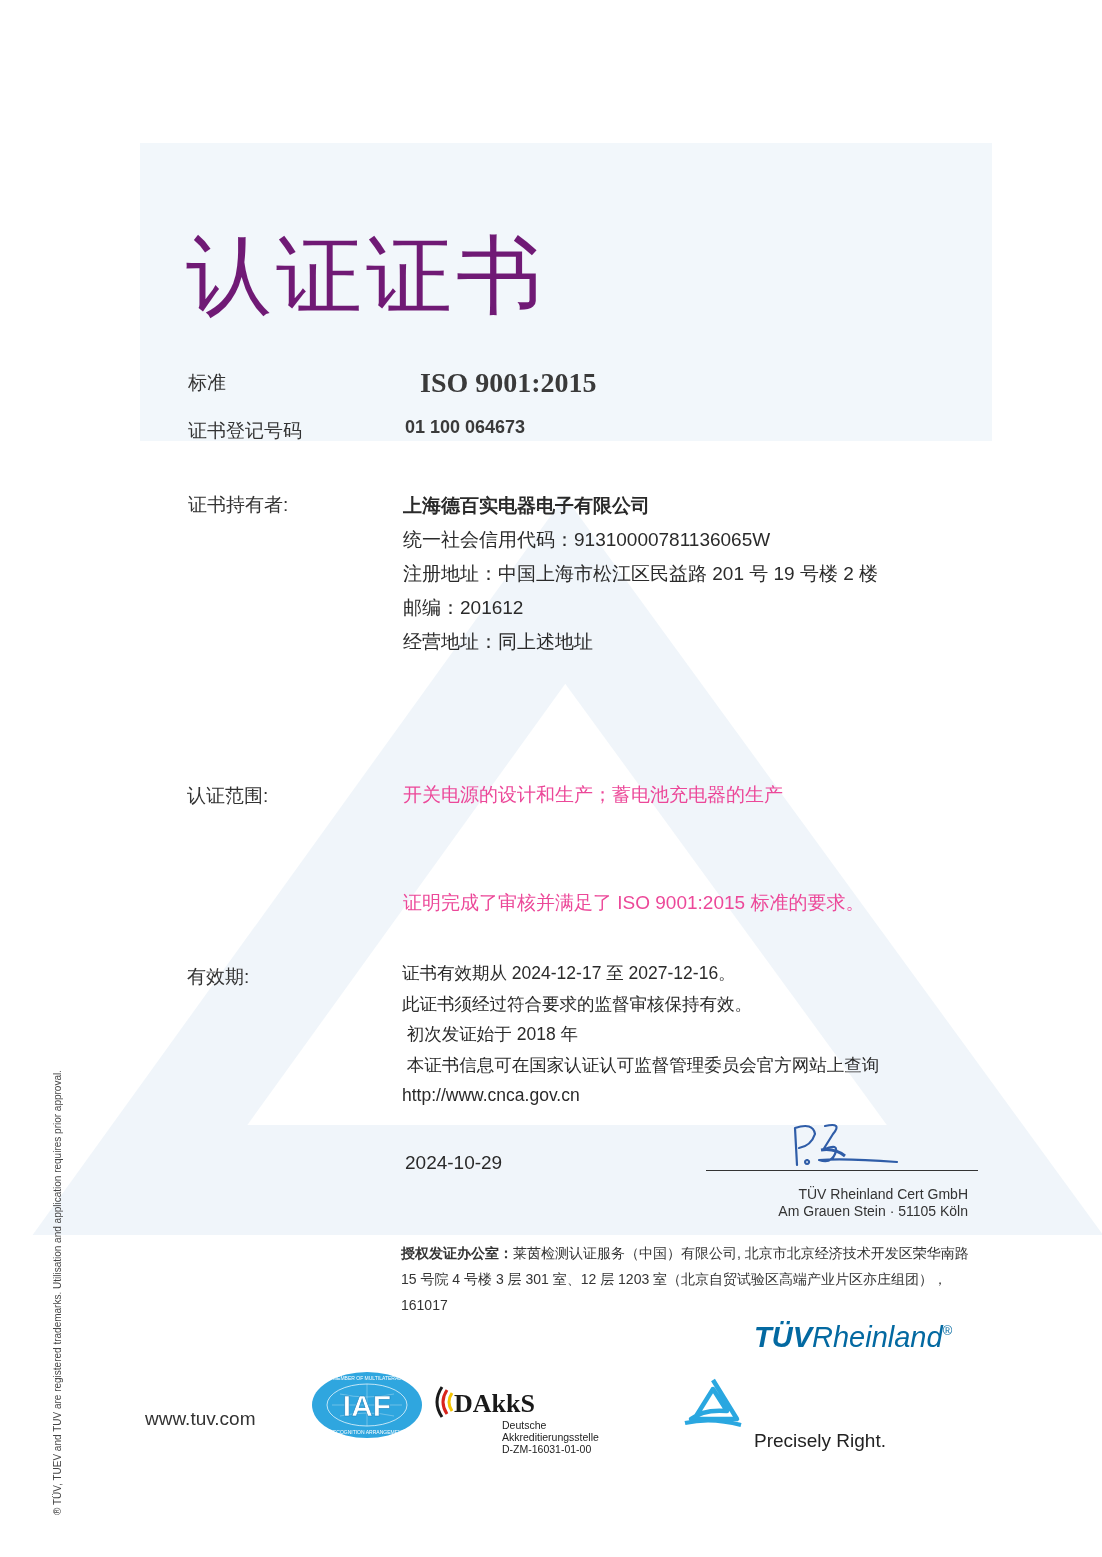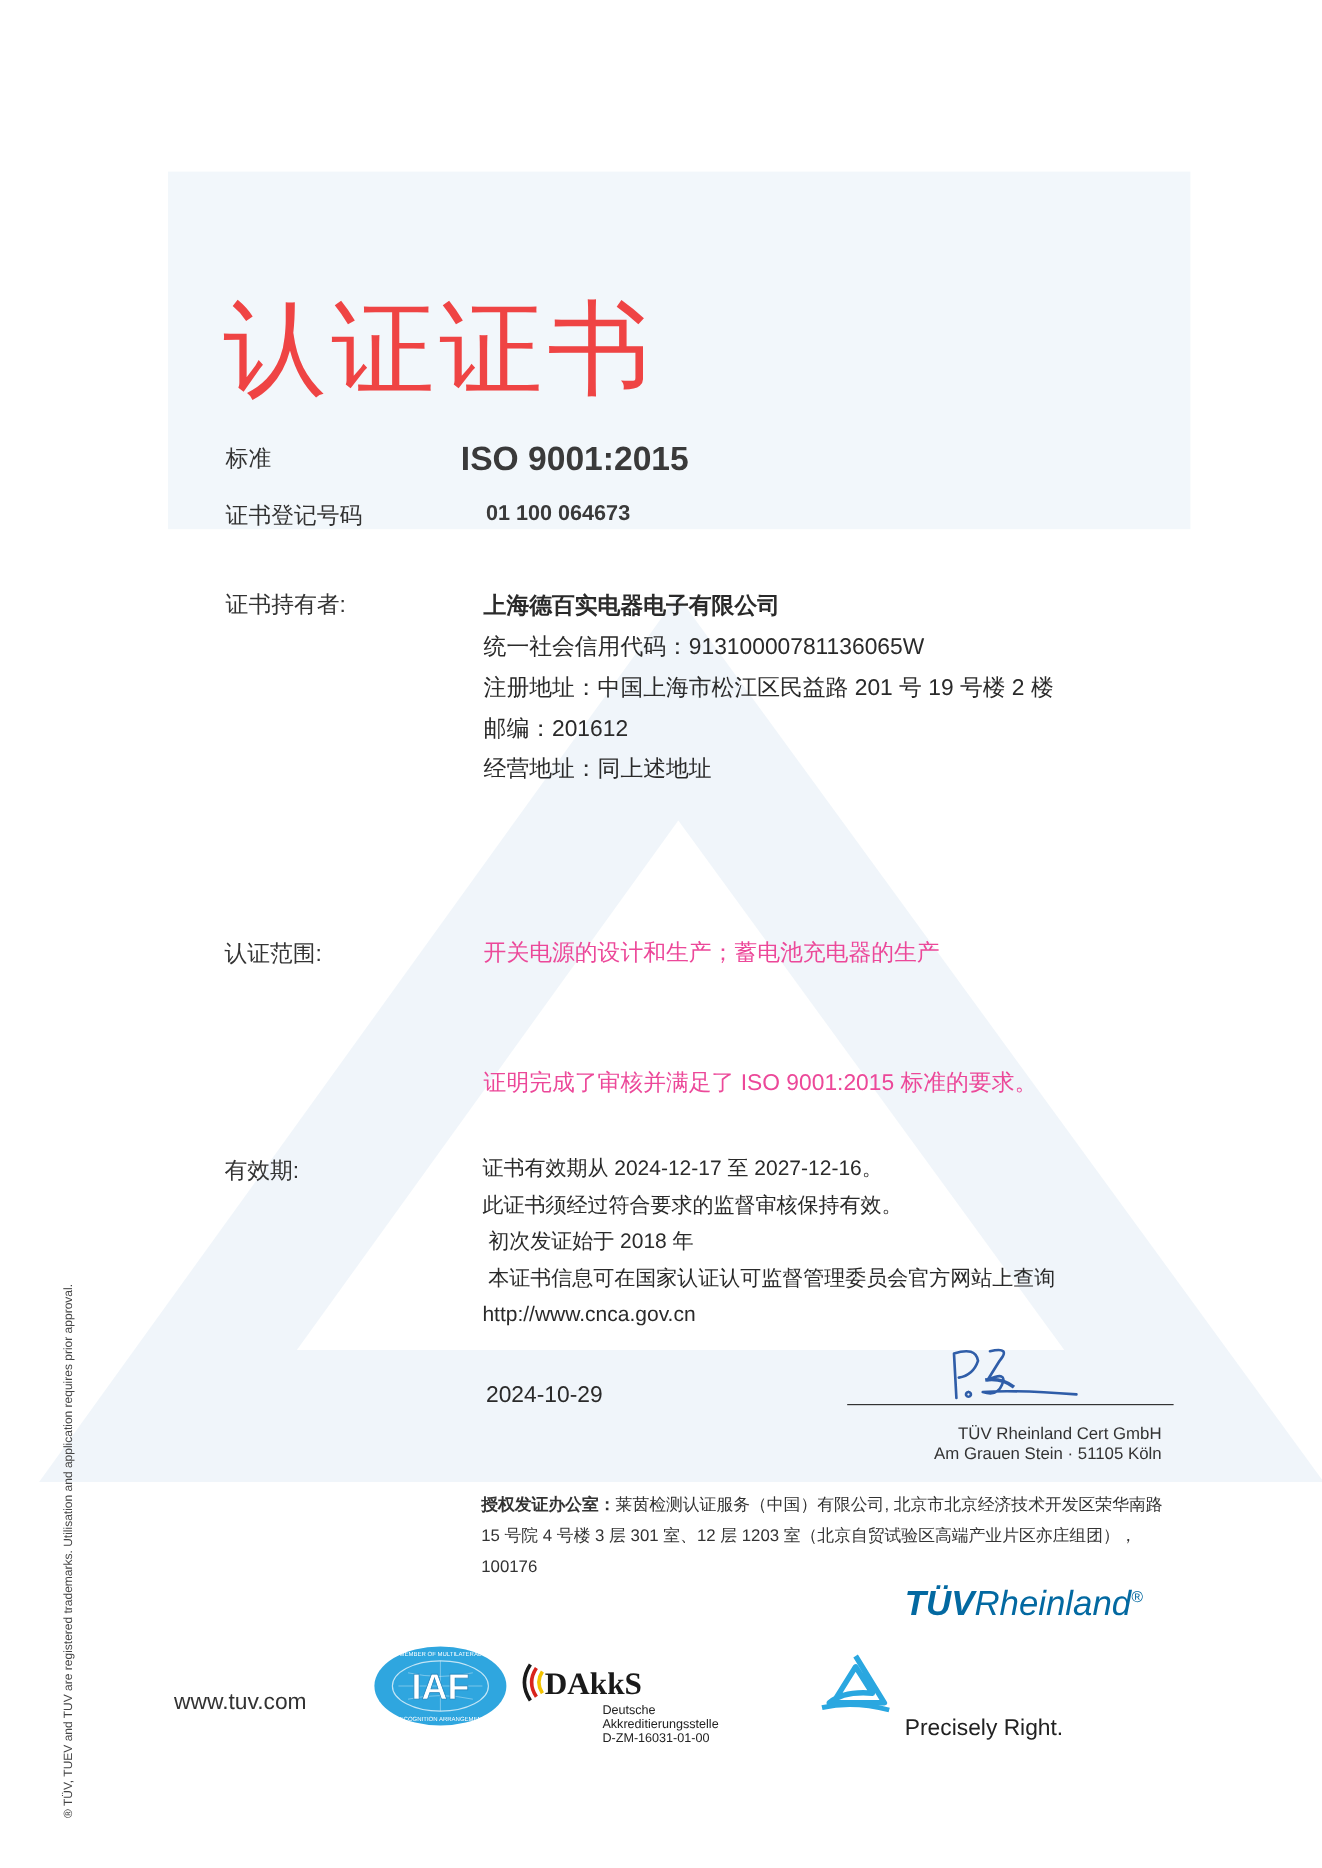--- a/index.html
+++ b/index.html
@@ -8,22 +8,22 @@
     background: #ffffff; color: #2a2a2a;
     font-family: "Liberation Sans", "DejaVu Sans", sans-serif;
   }
   .abs { position: absolute; }
   .header-panel {
     left: 140px; top: 143px; width: 852px; height: 298px;
     background: #f2f7fb;
   }
   .watermark { left: 0; top: 0; width: 1102px; height: 1557px; pointer-events: none; }
   .title {
-    left: 186px; top: 248px; font-size: 86px; letter-spacing: 4px;
-    color: #ef4444; font-weight: normal; line-height: 1;
+    left: 186px; top: 232px; font-size: 86px; letter-spacing: 4px;
+    color: #701a75; font-weight: normal; line-height: 1;
   }
   .label { font-size: 19px; color: #333; line-height: 1; }
   .value { font-size: 19px; color: #ec4899; line-height: 1; }
   .iso-big { font-size: 28px; font-weight: bold; color: #3a3a3a; }
   .reg-no { font-size: 18px; font-weight: bold; color: #3a3a3a; }
   .holder-name { font-weight: bold; font-size: 19px; }
   .lines div { height: 34px; line-height: 34px; font-size: 19px; white-space: nowrap; }
   .valid-lines div { height: 30.5px; line-height: 30.5px; font-size: 17.5px; white-space: nowrap; }
   .sig-line { left: 706px; top: 1170px; width: 272px; height: 1px; background: #333; }
   .issuer { right: 134px; text-align: left; font-size: 14px; color: #333; line-height: 17px; }
@@ -49,21 +49,21 @@
 
 <div class="abs header-panel"></div>
 
 <svg class="abs watermark" viewBox="0 0 1102 1557">
   <path d="M565 590 L995 1180 L140 1180 Z" fill="none" stroke="#eef4f9" stroke-width="110" stroke-linejoin="miter" opacity="0.9"></path>
 </svg>
 
 <div class="abs title">认证证书</div>
 
 <div class="abs label" style="left:188px; top:373px;">标准</div>
-<div class="abs iso-big" style="left:384px; top:367px;">ISO 9001:2015</div>
+<div class="abs iso-big" style="left:420px; top:367px;font-family:Liberation Serif, serif;">ISO 9001:2015</div>
 
 <div class="abs label" style="left:188px; top:421px;">证书登记号码</div>
 <div class="abs reg-no" style="left:405px; top:417px;">01 100 064673</div>
 
 <div class="abs label" style="left:188px; top:495px;">证书持有者:</div>
 <div class="abs lines" style="left:403px; top:489px;">
   <div class="holder-name">上海德百实电器电子有限公司</div>
   <div>统一社会信用代码：91310000781136065W</div>
   <div>注册地址：中国上海市松江区民益路 201 号 19 号楼 2 楼</div>
   <div>邮编：201612</div>
@@ -90,21 +90,21 @@
   <path d="M12 45 L10 8 Q28 2 30 14 Q26 26 14 28 M22 40 a2 2 0 1 0 0.1 0 M40 6 Q58 2 48 14 L38 30 Q55 22 50 34 Q46 44 34 40 Q60 38 112 42" fill="none" stroke="#2f5da8" stroke-width="2.2" stroke-linecap="round" stroke-linejoin="round"></path>
   <path d="M36 30 Q50 28 60 36" fill="none" stroke="#2f5da8" stroke-width="3"></path>
 </svg>
 <div class="abs sig-line"></div>
 
 <div class="abs issuer" style="top:1186px;">TÜV Rheinland Cert GmbH</div>
 <div class="abs issuer" style="top:1203px;">Am Grauen Stein · 51105 Köln</div>
 
 <div class="abs office">
   <b>授权发证办公室：</b><span>莱茵检测认证服务（中国）有限公司, 北京市北京经济技术开发区荣华南路 15 号院 4 号楼 3 层 301 室、12 层 1203 室（北京自贸试验区高端产业片区亦庄组团），</span>
-  <div>100176</div>
+  <div>161017</div>
 </div>
 
 <div class="abs side-note">® TÜV, TUEV and TUV are registered trademarks. Utilisation and application requires prior approval.</div>
 
 <div class="abs www">www.tuv.com</div>
 
 <svg class="abs iaf" width="114" height="70" viewBox="0 0 114 70">
   <ellipse cx="57" cy="35" rx="55" ry="33" fill="#2fa6df"></ellipse>
   <ellipse cx="57" cy="35" rx="40" ry="21" fill="none" stroke="#ffffff" stroke-width="1" opacity="0.7"></ellipse>
   <path d="M22 35 H92 M57 14 V56 M30 24 Q57 30 84 24 M30 46 Q57 40 84 46" stroke="#ffffff" stroke-width="0.6" opacity="0.5" fill="none"></path>

